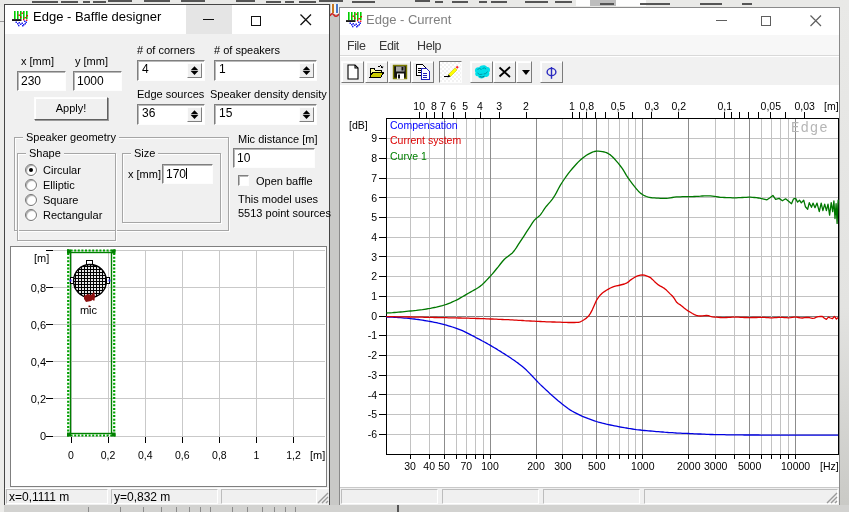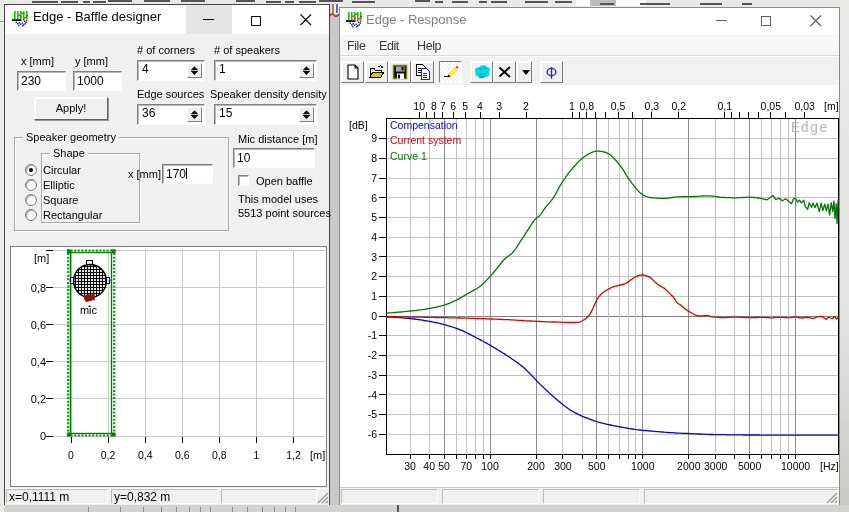--- a/index.html
+++ b/index.html
@@ -155,33 +155,36 @@
       <div class="spinbtn">
         <svg width="15" height="15" viewBox="0 0 15 15" style="position:absolute;left:-1px;top:-1px">
           <path d="M7.5 3.2 L11.3 7.3 L3.7 7.3 Z" fill="#000"></path>
           <path d="M7.5 12 L11.3 7.9 L3.7 7.9 Z" fill="#000"></path>
         </svg>
       </div>
     </div>
 <div class="abs etch" style="left:14px;top:137px;width:215px;height:94px">
       <div class="glabel">Speaker geometry</div>
     </div>
-<div class="abs etch" style="left:17px;top:153px;width:99px;height:70px;margin-left:24px;">
+<div class="abs etch" style="left:17px;top:153px;width:99px;height:88px;">
       <div class="glabel">Shape</div>
     </div>
 <div class="radio" style="left:25px;top:164px">
       <div style="position:absolute;left:3px;top:3px;width:4px;height:4px;border-radius:50%;background:#000"></div>
     </div>
 <div class="lbl" style="left:43px;top:164px">Circular</div>
 <div class="radio" style="left:25px;top:179px"></div>
 <div class="lbl" style="left:43px;top:179px">Elliptic</div>
 <div class="radio" style="left:25px;top:194px"></div>
 <div class="lbl" style="left:43px;top:194px">Square</div>
 <div class="radio" style="left:25px;top:209px"></div>
 <div class="lbl" style="left:43px;top:209px">Rectangular</div>
+<div class="abs etch" style="left:122px;top:153px;width:99px;height:70px">
+      <div class="glabel">Size</div>
+    </div>
 <div class="lbl" style="left:128px;top:168px">x [mm]</div>
 <div class="edit" style="left:162px;top:164px;width:51px;height:20px">170<span style="display:inline-block;width:1px;height:11px;background:#000;vertical-align:-1px"></span></div>
 <div class="lbl" style="left:238px;top:133px">Mic distance [m]</div>
 <div class="edit" style="left:233px;top:148px;width:82px;height:20px">10</div>
 <div class="abs" style="left:238px;top:175px;width:11px;height:11px;background:#fff;border:1px solid;border-color:#7f7f7f #fdfdfd #fdfdfd #7f7f7f;box-shadow:inset 1px 1px 0 #b9b9b9"></div>
 <div class="lbl" style="left:256px;top:175px">Open baffle</div>
 <div class="lbl" style="left:238px;top:193px">This model uses</div>
 <div class="lbl" style="left:238px;top:207px">5513 point sources</div>
 <div class="abs" style="left:10px;top:246px;width:317px;height:241px;background:#fff;border:1px solid #7f7f7f"></div>
 <svg width="313" height="237" style="position:absolute;left:12px;top:248px" font-family="Liberation Sans, sans-serif">
@@ -280,21 +283,21 @@
       <rect x="6.5" y="11" width="1.5" height="1.5" fill="#2222ee"></rect>
       <rect x="8" y="12.5" width="1.5" height="1.5" fill="#2222ee"></rect>
       <rect x="9.5" y="11.5" width="1.5" height="1.5" fill="#2222ee"></rect>
       <rect x="11" y="13" width="1.5" height="1.5" fill="#2222ee"></rect>
       <rect x="12.5" y="12" width="1.5" height="1.5" fill="#2222ee"></rect>
       <rect x="10" y="14" width="1.5" height="1.5" fill="#2222ee"></rect>
       <rect x="6" y="13.8" width="1.5" height="1.5" fill="#2222ee"></rect>
       <rect x="13.5" y="10.5" width="1.5" height="1.5" fill="#2222ee"></rect>
       <rect x="12" y="9.5" width="1.5" height="1.5" fill="#2222ee"></rect>
     </svg>
-<div class="abs" style="left:366px;top:12px;font-size:13px;color:#808080">Edge - Response</div>
+<div class="abs" style="left:366px;top:12px;font-size:13px;color:#808080">Edge - Current</div>
 <div class="abs" style="left:716px;top:20px;width:11px;height:1.4px;background:#5f5f5f"></div>
 <div class="abs" style="left:761px;top:16px;width:10px;height:10px;border:1.2px solid #5f5f5f"></div>
 <svg class="abs" width="14" height="14" style="left:809px;top:14px">
       <path d="M1.5 1.5 12 12M12 1.5 1.5 12" stroke="#5f5f5f" stroke-width="1.2"></path>
     </svg>
 <div class="abs" style="left:340px;top:35px;width:499px;height:21px;background:#f7f7f7;border-bottom:1px solid #d9d9d9"></div>
 <div class="abs menu" style="left:347px;top:39px">File</div>
 <div class="abs menu" style="left:379px;top:39px">Edit</div>
 <div class="abs menu" style="left:417px;top:39px">Help</div>
 <div class="abs" style="left:340px;top:57px;width:499px;height:28px;background:#f1f1f1"></div>

